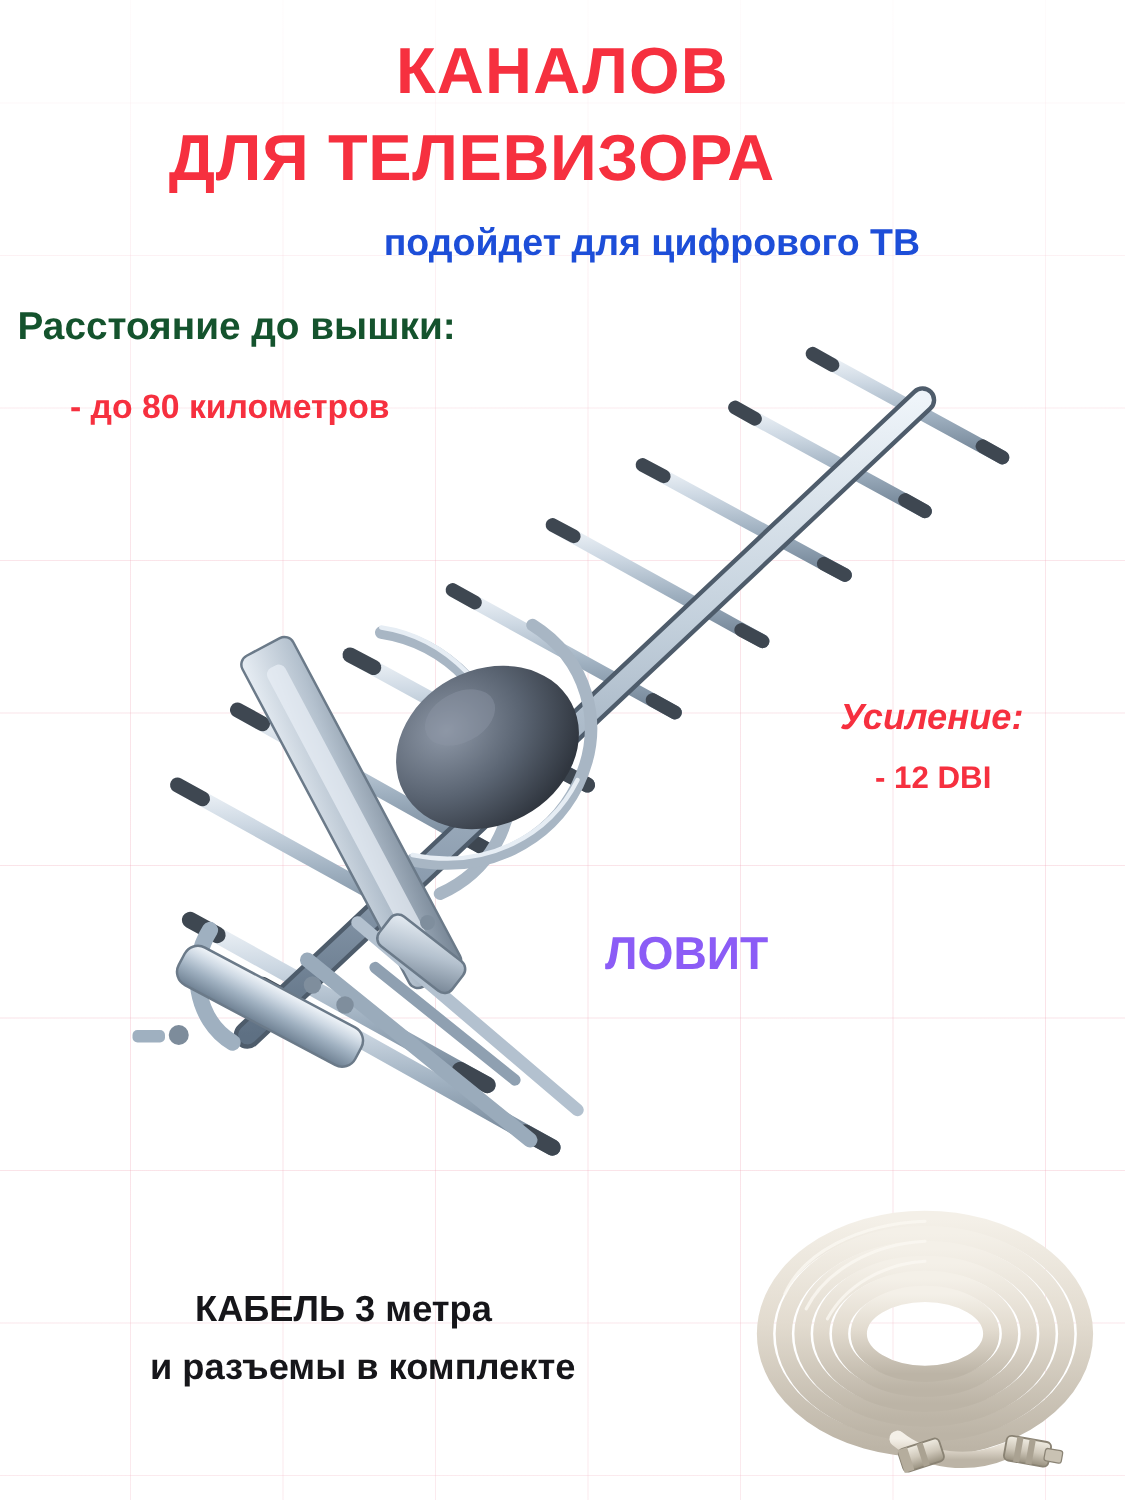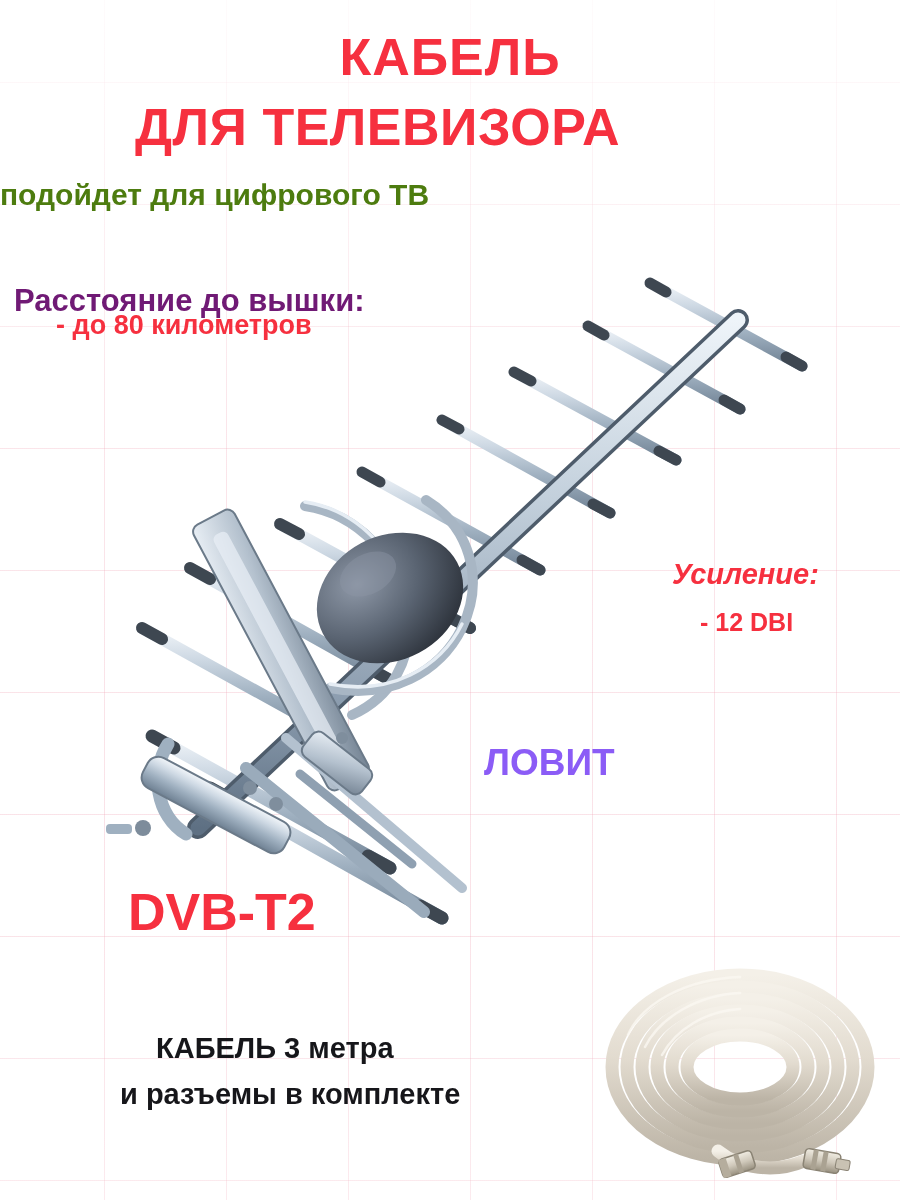--- a/index.html
+++ b/index.html
@@ -63,35 +63,34 @@
     font-weight: bold;
     letter-spacing: 0.5px;
     color: #f6303f;
     line-height: 1.05;
   }
   .subhead {
     position: absolute;
     top: 178px;
     left: 0;
     width: 736px;
-    text-align: left;
+    text-align: right;
     font-size: 30px;
     font-weight: bold;
-    color: #4d7c0f;
+    color: #1d4ed8;
   }
 
   .dist-title {
     position: absolute;
     top: 243px;
     left: 14px;
     font-size: 31px;
     font-weight: bold;
-    color: #701a75;
-    white-space: nowrap;
-    margin-top: 40px;
+    color: #14532d;
+    white-space: nowrap;
   }
   .dist-value {
     position: absolute;
     top: 310px;
     left: 56px;
     font-size: 27px;
     font-weight: bold;
     color: #f6303f;
     white-space: nowrap;
   }
@@ -364,30 +363,29 @@
         <g transform="rotate(10 232 206)">
           <rect x="214" y="196" width="36" height="20" rx="4" fill="url(#conn)" stroke="#8a8374" stroke-width="1.5"></rect>
           <rect x="246" y="201" width="14" height="10" rx="2" fill="#c9c2b3" stroke="#8a8374" stroke-width="1"></rect>
           <rect x="222" y="196" width="5" height="20" fill="#aaa292"></rect>
           <rect x="232" y="196" width="5" height="20" fill="#aaa292"></rect>
         </g>
       </g>
     </svg>
   </div>
 
-  <div class="headline-1">КАБЕЛЬ</div>
+  <div class="headline-1">КАНАЛОВ</div>
   <div class="headline-2">ДЛЯ ТЕЛЕВИЗОРА</div>
   <div class="subhead">подойдет для цифрового ТВ</div>
 
   <div class="dist-title">Расстояние до вышки:</div>
   <div class="dist-value">- до 80 километров</div>
 
   <div class="gain-title">Усиление:</div>
   <div class="gain-value">- 12 DBI</div>
 
   <div class="catch-1">ЛОВИТ</div>
 
-  <div class="standard">DVB-T2</div>
 
   <div class="cable-1">КАБЕЛЬ 3 метра</div>
   <div class="cable-2">и разъемы в комплекте</div>
 
 </div>
 
 </body></html>

